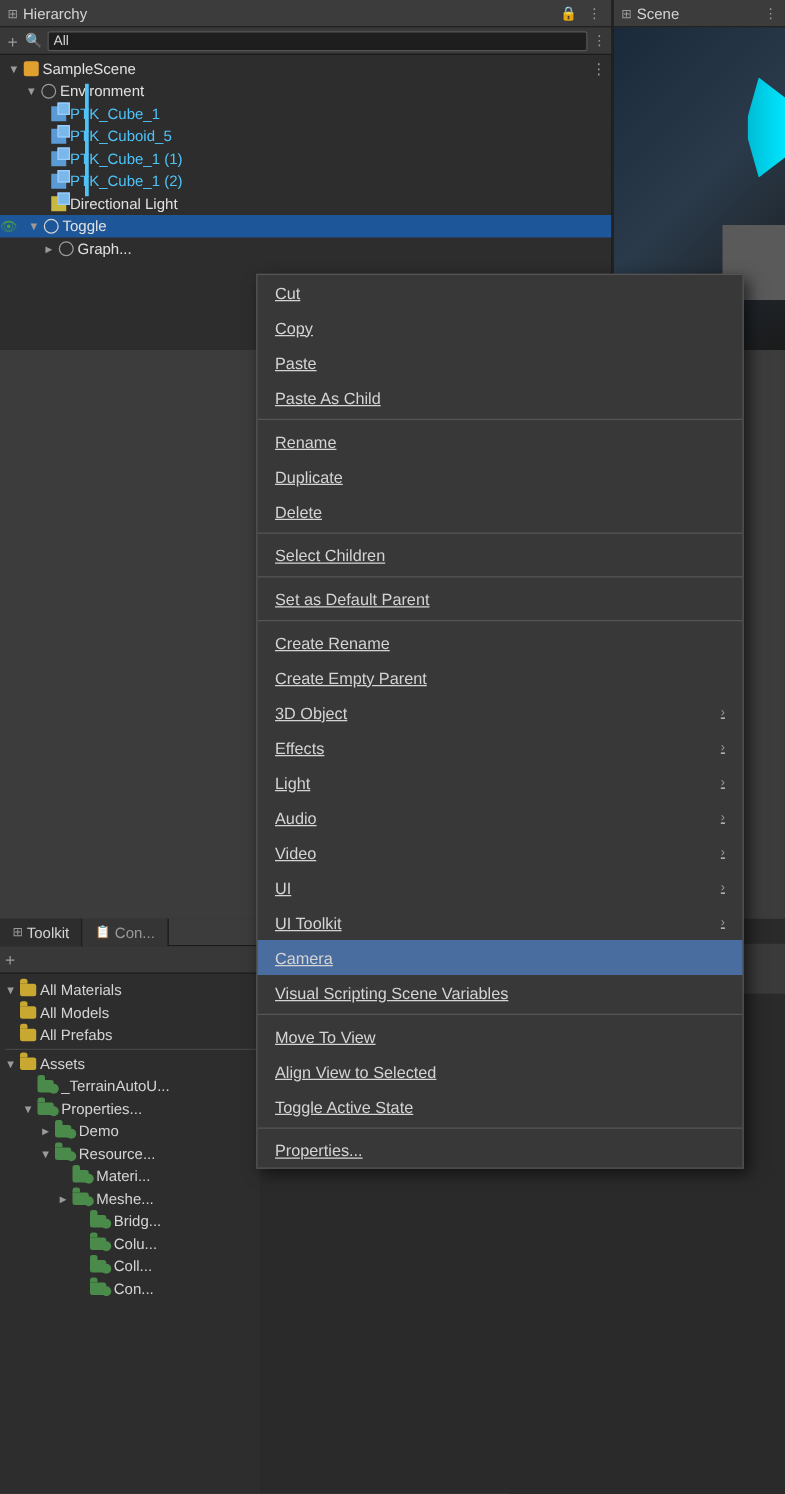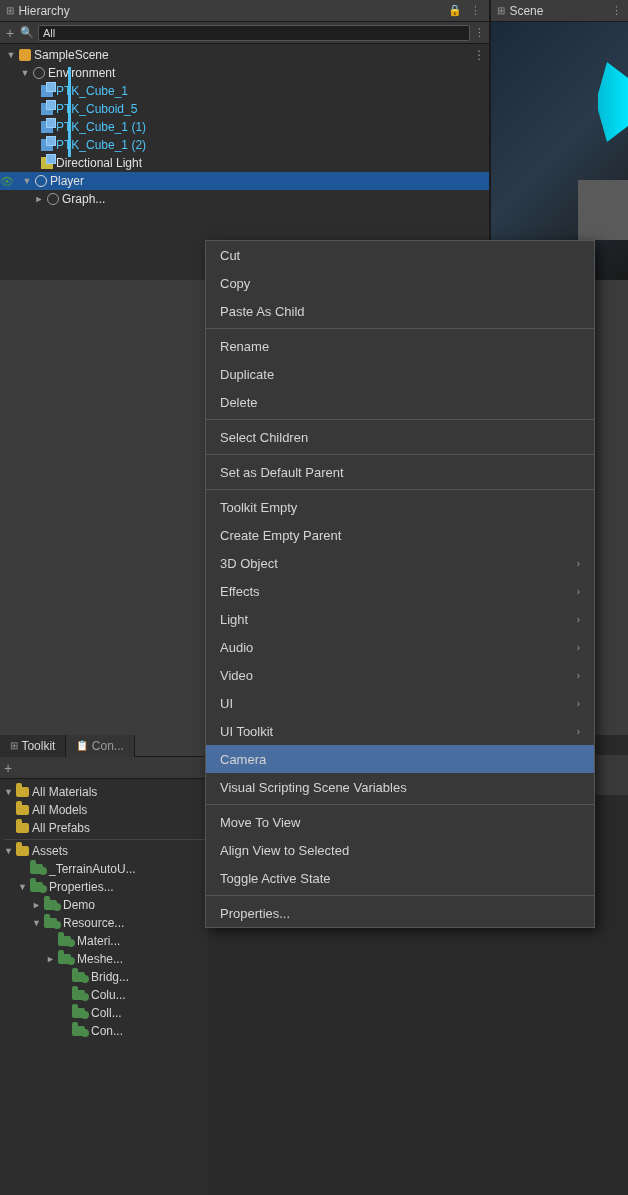--- a/index.html
+++ b/index.html
@@ -227,27 +227,28 @@
     .scene-gray-shape {
       position: absolute;
       right: 0; bottom: 40px;
       width: 50px; height: 60px;
       background: #5a5a5a;
     }
 
     
     .context-menu {
       position: absolute;
-      top: 240px;
+      top: 219px;
       left: 205px;
       width: 390px;
       background: #383838;
       border: 1px solid #555;
       box-shadow: 4px 4px 12px rgba(0,0,0,0.6);
       z-index: 100;
+      text-decoration: underline;
     }
 
     .menu-item {
       display: flex;
       align-items: center;
       height: 28px;
       padding: 0 14px;
       cursor: pointer;
       position: relative;
       justify-content: space-between;
@@ -470,21 +471,21 @@
       <span class="tree-label white">Directional Light</span>
     </div>
 
     <div class="tree-item selected">
       <span class="eye-icon">👁</span>
       <span class="tree-indent" style="width:4px"></span>
       <span class="tree-arrow">▼</span>
       <span class="tree-icon">
         <span class="icon-gameobj" style="border-color:#d4d4d4"></span>
       </span>
-      <span class="tree-label white">Player</span>
+      <span class="tree-label white">Toggle</span>
     </div>
 
     <div class="tree-item">
       <span class="tree-indent" style="width:32px"></span>
       <span class="tree-arrow">►</span>
       <span class="tree-icon">
         <span class="icon-gameobj"></span>
       </span>
       <span class="tree-label white">Graph...</span>
     </div>
@@ -512,20 +513,23 @@
 </div>
 
 <div class="context-menu" id="ctxMenu">
 <div class="menu-item">
       <span class="menu-item-label">Cut</span>
     </div>
     <div class="menu-item">
       <span class="menu-item-label">Copy</span>
     </div>
     <div class="menu-item">
+      <span class="menu-item-label">Paste</span>
+    </div>
+    <div class="menu-item">
       <span class="menu-item-label">Paste As Child</span>
     </div>
     <div class="menu-separator"></div>
     <div class="menu-item">
       <span class="menu-item-label">Rename</span>
     </div>
     <div class="menu-item">
       <span class="menu-item-label">Duplicate</span>
     </div>
     <div class="menu-item">
@@ -534,21 +538,21 @@
     <div class="menu-separator"></div>
     <div class="menu-item">
       <span class="menu-item-label">Select Children</span>
     </div>
     <div class="menu-separator"></div>
     <div class="menu-item">
       <span class="menu-item-label">Set as Default Parent</span>
     </div>
     <div class="menu-separator"></div>
     <div class="menu-item">
-      <span class="menu-item-label">Toolkit Empty</span>
+      <span class="menu-item-label">Create Rename</span>
     </div>
     <div class="menu-item">
       <span class="menu-item-label">Create Empty Parent</span>
     </div>
     <div class="menu-item">
       <span class="menu-item-label">3D Object</span>
       <span class="menu-item-arrow">›</span>
     </div>
     <div class="menu-item">
       <span class="menu-item-label">Effects</span>

